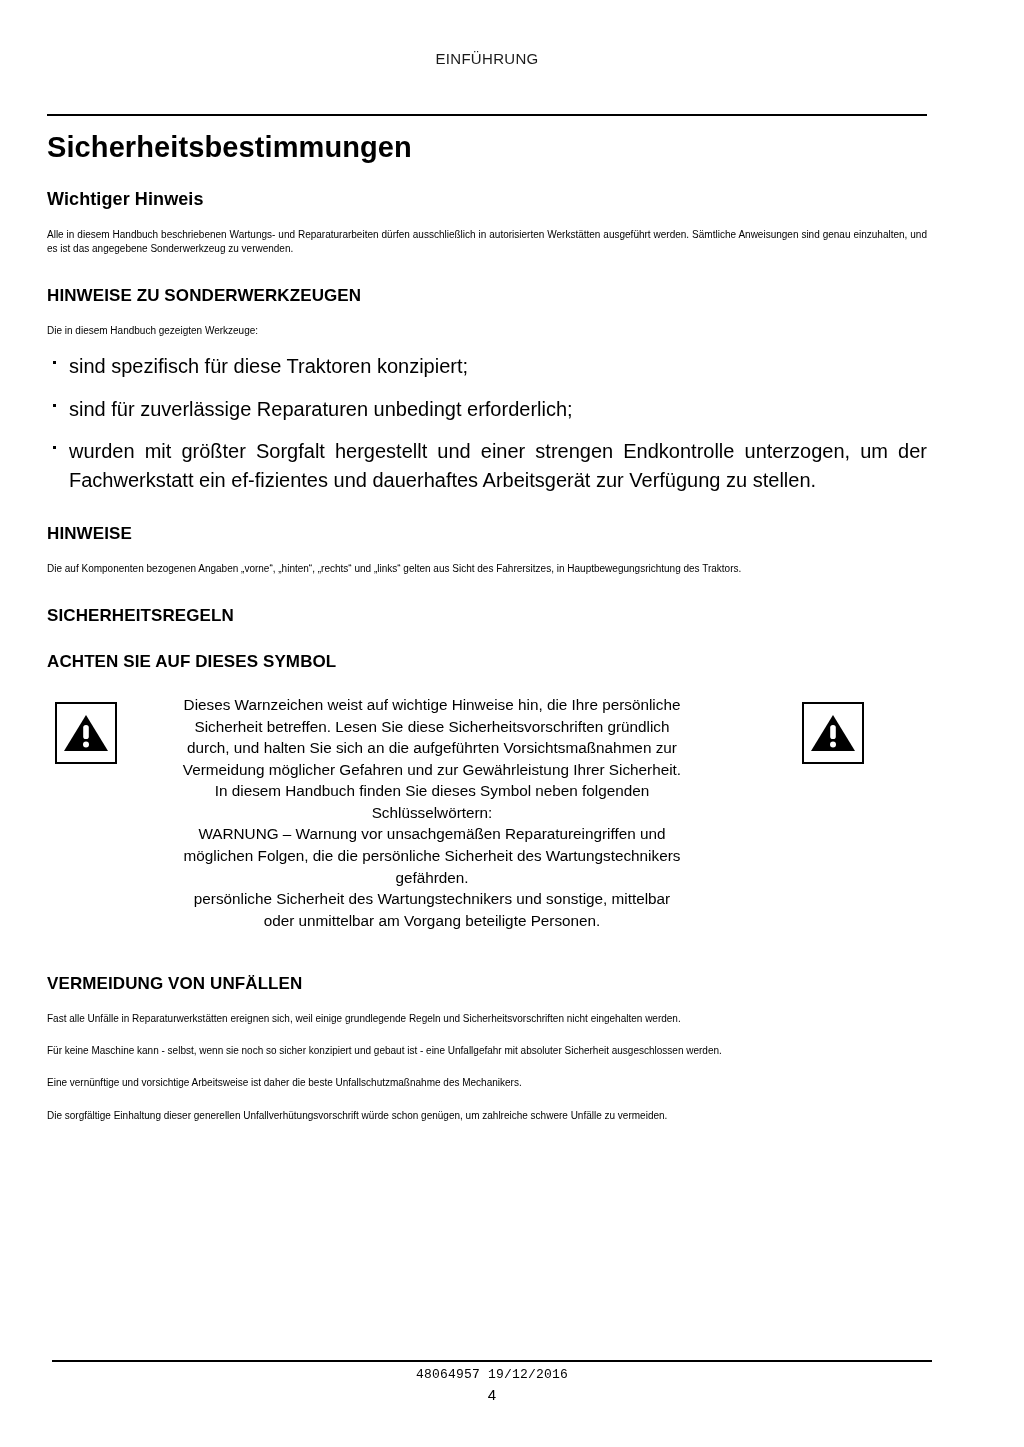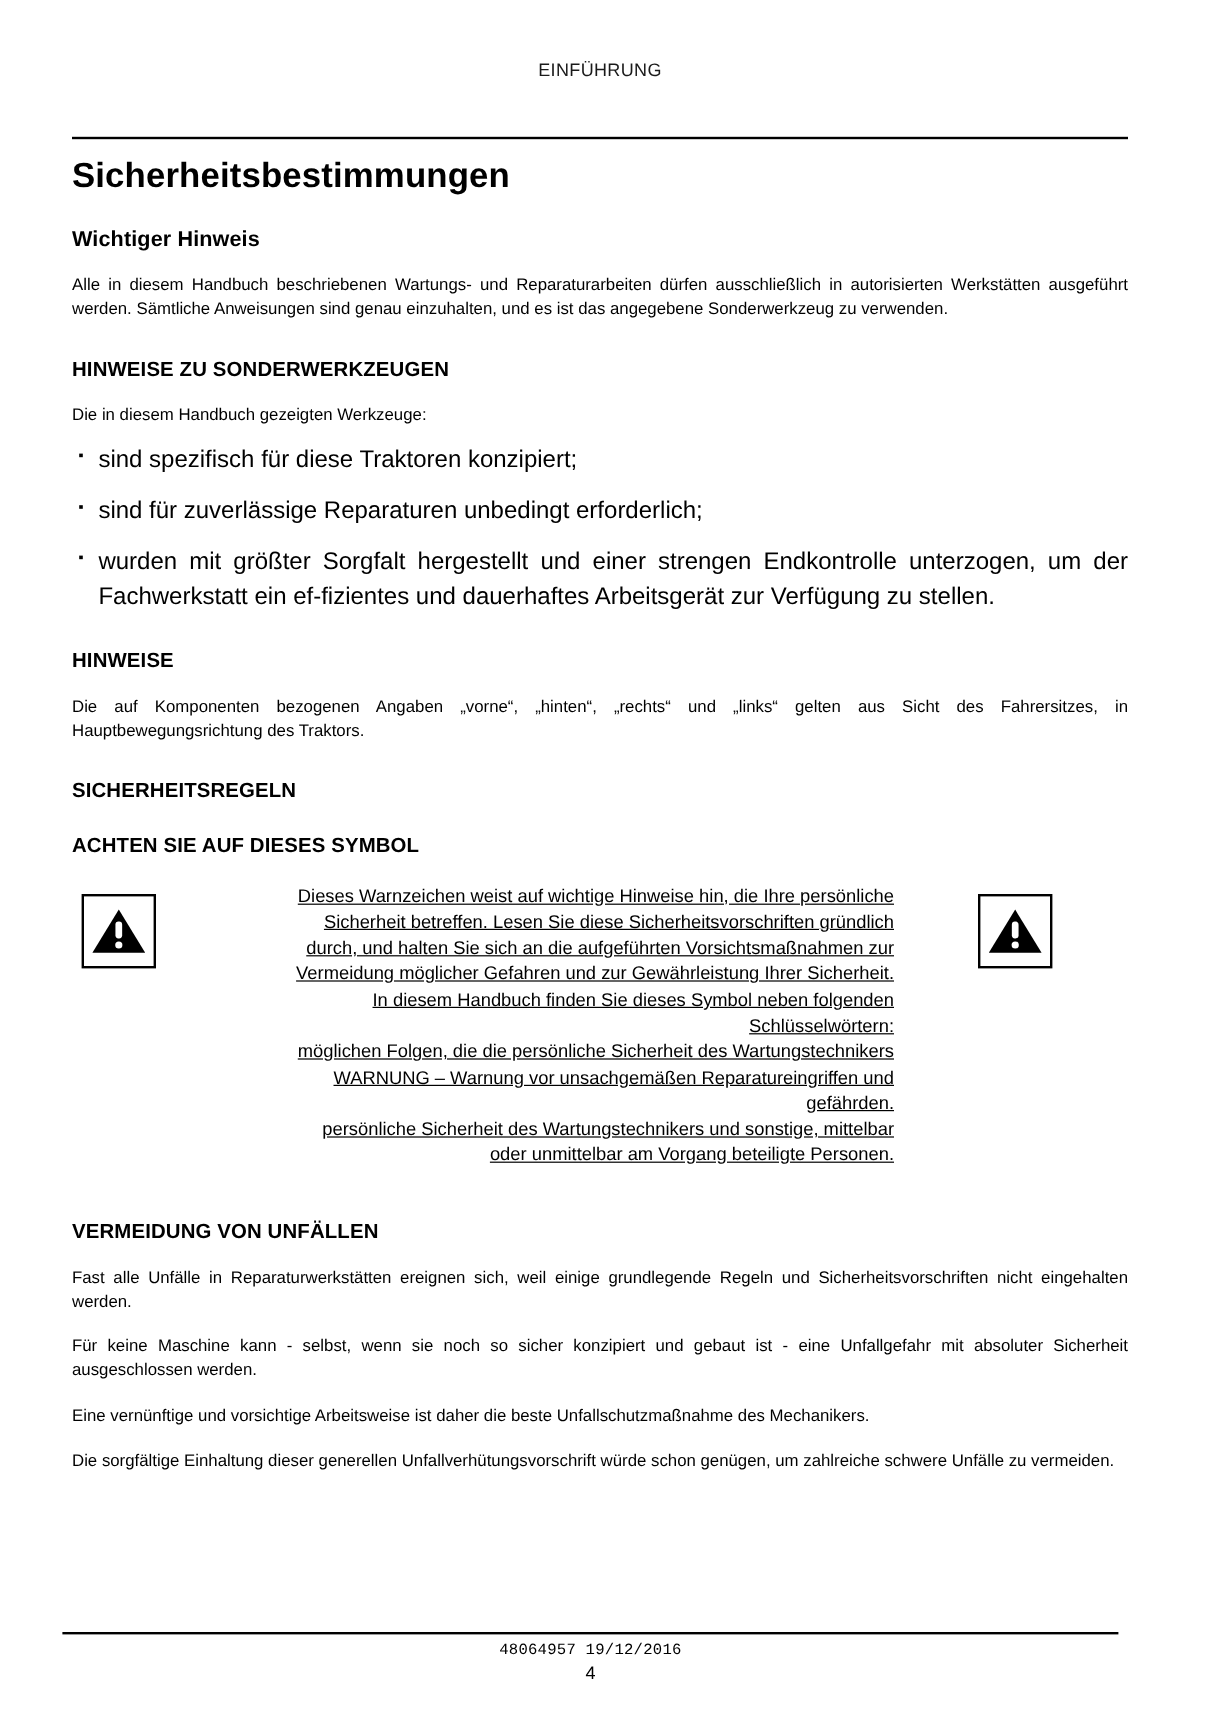--- a/index.html
+++ b/index.html
@@ -14,21 +14,21 @@
   .page {
     position: relative;
     width: 1024px;
     height: 1447px;
     background: #ffffff;
     box-sizing: border-box;
     overflow: hidden;
   }
   .content {
     position: absolute;
-    left: 60px;
+    left: 47px;
     top: 0;
     width: 880px;
   }
 
   
   .running-header {
     text-align: center;
     font-size: 15px;
     letter-spacing: 0.3px;
     padding-top: 50px;
@@ -61,21 +61,21 @@
   h3.section-head {
     font-size: 17px;
     font-weight: bold;
     margin: 30px 0 0 0;
     letter-spacing: 0.1px;
   }
   h3.section-head.tight { margin-top: 26px; }
 
   
   p.body {
-    font-size: 14px;
+    font-size: 10px;
     line-height: 1.42;
     margin: 18px 0 0 0;
     text-align: justify;
     hyphens: none;
   }
   p.body.nojust { text-align: left; }
   p.body.tighter { margin-top: 14px; }
 
   
   ul.bullets {
@@ -121,22 +121,21 @@
   }
   .sym-box.left  { left: 8px; }
   .sym-box.right { left: 755px; }
   .sym-box svg { display: block; }
 
   .symbol-text {
     margin-left: 85px;
     margin-right: 195px;
     font-size: 15.3px;
     line-height: 1.41;
-    text-align: right;
-    text-decoration: underline;
+    text-align: center;
   }
   .symbol-text .line { display: block; }
 
   
   .footer {
     position: absolute;
     left: 52px;
     top: 1360px;
     width: 880px;
   }
@@ -212,22 +211,22 @@
         </span>
       </div>
 
       <div class="symbol-text">
         <span class="line">Dieses Warnzeichen weist auf wichtige Hinweise hin, die Ihre persönliche</span>
         <span class="line">Sicherheit betreffen.  Lesen Sie diese Sicherheitsvorschriften gründlich</span>
         <span class="line">durch, und halten Sie sich an die aufgeführten Vorsichtsmaßnahmen zur</span>
         <span class="line">Vermeidung möglicher Gefahren und zur Gewährleistung Ihrer Sicherheit.</span>
         <span class="line">In diesem Handbuch finden Sie dieses Symbol neben folgenden</span>
         <span class="line">Schlüsselwörtern:</span>
+        <span class="line">WARNUNG – Warnung vor unsachgemäßen Reparatureingriffen und</span>
         <span class="line">möglichen Folgen, die die persönliche Sicherheit des Wartungstechnikers</span>
-        <span class="line">WARNUNG – Warnung vor unsachgemäßen Reparatureingriffen und</span>
         <span class="line">gefährden.</span>
         <span class="line">persönliche Sicherheit des Wartungstechnikers und sonstige, mittelbar</span>
         <span class="line">oder unmittelbar am Vorgang beteiligte Personen.</span>
       </div>
 
     </div>
 
     <h3 class="section-head">VERMEIDUNG VON UNFÄLLEN</h3>
 
     <p class="body">Fast alle Unfälle in Reparaturwerkstätten ereignen sich, weil einige grundlegende Regeln und Sicherheitsvorschriften nicht eingehalten werden.</p>

